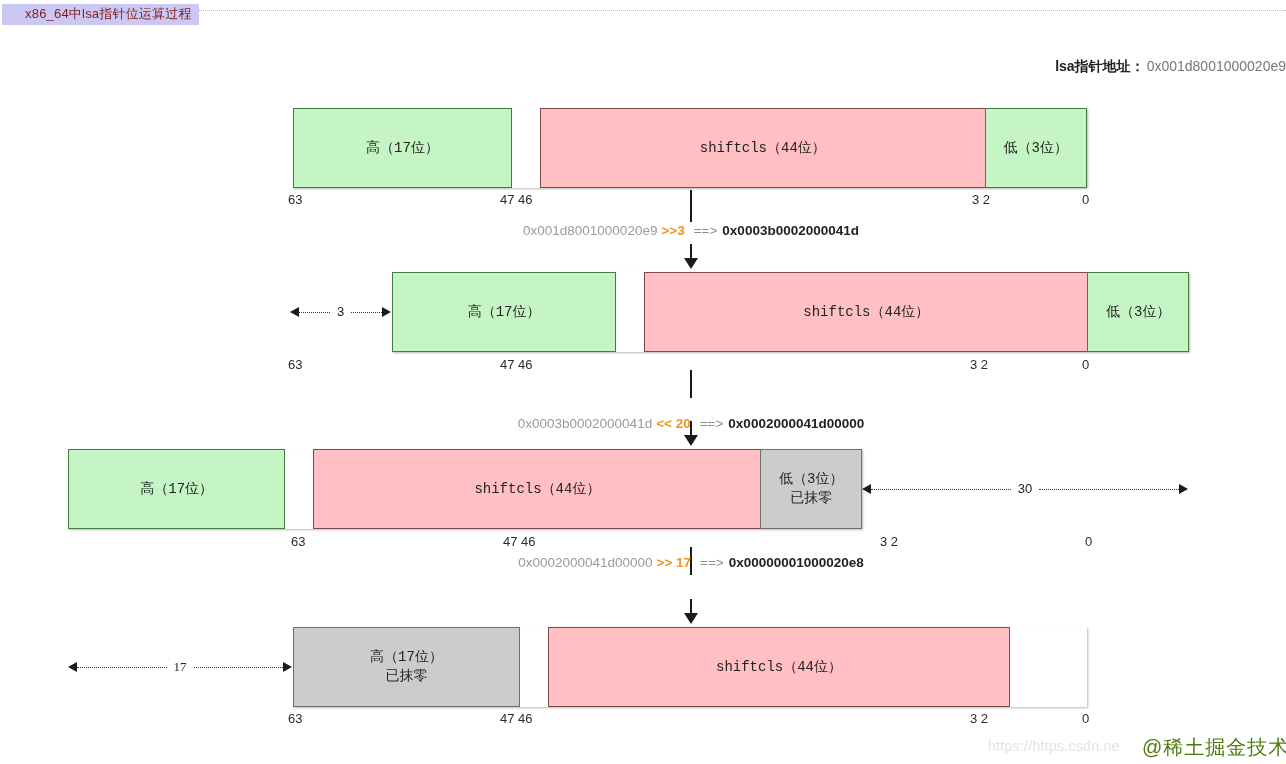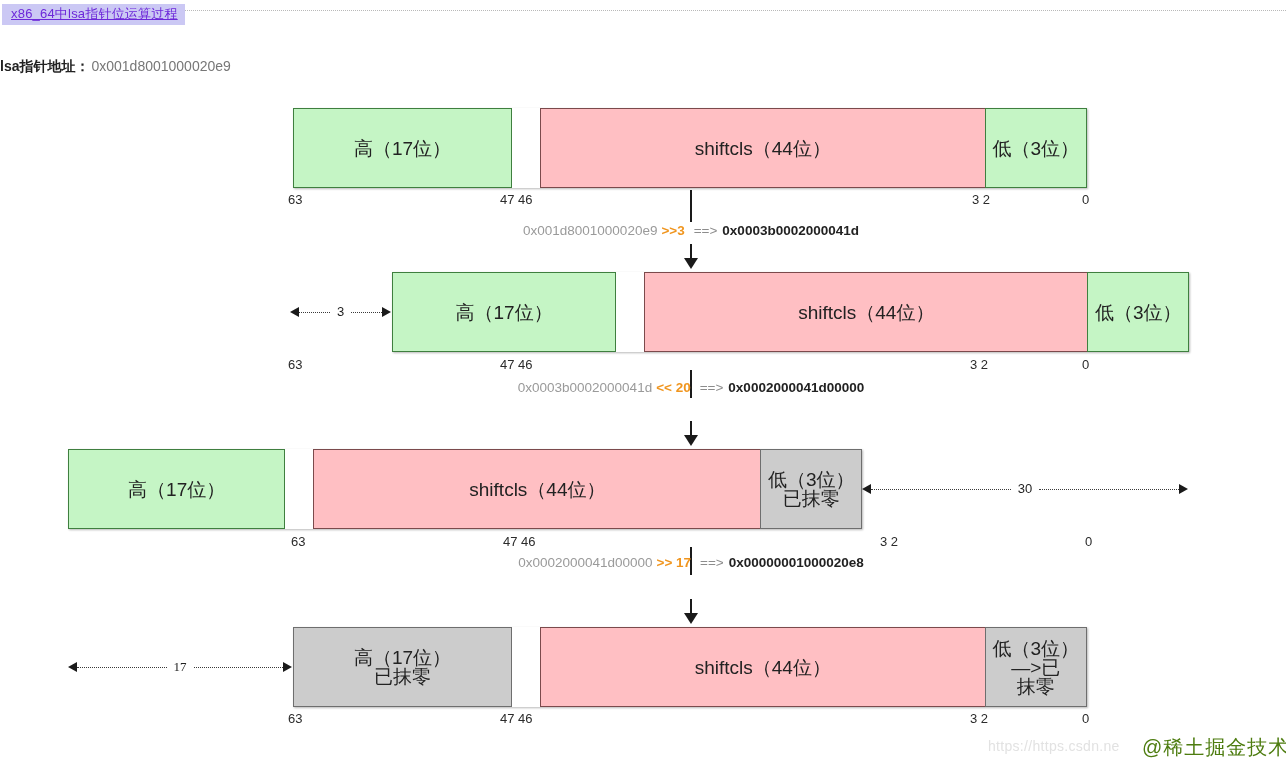--- a/index.html
+++ b/index.html
@@ -14,72 +14,72 @@
     overflow: hidden;
     font-family: "Liberation Sans", "DejaVu Sans", sans-serif;
     color: #2b2b2b;
   }
 
   
   .title-banner {
     position: absolute;
     left: 2px;
     top: 4px;
-    padding: 3px 7px 4px 9px;
+    padding: 3px 7px 4px 23px;
     background: #cbc8f4;
-    color: #6d28d9;
+    color: #7f1d1d;
     font-size: 13px;
     line-height: 14px;
     white-space: nowrap;
     letter-spacing: 0.2px;
-    text-decoration: underline;
   }
   .page-rule {
     position: absolute;
     left: 74px;
     top: 10px;
     right: 0;
     height: 0;
     border-top: 1px dotted #b9b9b9;
   }
 
   
   .addr-line {
     position: absolute;
     top: 58px;
     left: 0;
     width: 100%;
-    text-align: left;
+    text-align: right;
     font-size: 14px;
     white-space: nowrap;
   }
   .addr-line .lbl { color: #222; font-weight: 600; }
   .addr-line .val { color: #777; margin-left: 2px; }
 
   
   .bar {
     position: absolute;
     height: 80px;
     display: flex;
     box-sizing: border-box;
     box-shadow: 1px 1px 2px rgba(0,0,0,0.28);
   }
   .seg {
     box-sizing: border-box;
     display: flex;
     flex-direction: column;
     align-items: center;
     justify-content: center;
-    font-size: 19px;
+    font-size: 14px;
     line-height: 19px;
     text-align: center;
     border: 1px solid #6b6b6b;
     margin-left: -1px;
     overflow: hidden;
     padding: 0 2px;
+    font-family: Liberation Mono, monospace;
   }
   .seg:first-child { margin-left: 0; }
   .seg.green { background: #c5f5c5; border-color: #3f7f3f; color: #222; }
   .seg.pink  { background: #ffbfc3; border-color: #7b4a4c; color: #222; margin-left: 28px; }
   .seg.gray  { background: #cccccc; border-color: #6e6e6e; color: #222; }
   .seg .l2 { display: block; }
 
   
   .bitlab {
     position: absolute;
@@ -220,21 +220,21 @@
   <div class="num">3</div>
   <div class="dots"></div>
   <div class="head-r"></div>
 </div>
 <div class="bitlab" style="left:288px; top:357px;">63</div>
 <div class="bitlab" style="left:500px; top:357px;">47 46</div>
 <div class="bitlab" style="left:970px; top:357px;">3 2</div>
 <div class="bitlab" style="left:1082px; top:357px;">0</div>
 
 <div class="vline" style="left:691px; top:370px; height:28px;"></div>
-<div class="op" style="left:691px; top:380px;">
+<div class="op" style="left:691px; top:416px;">
   <span class="src">0x0003b0002000041d</span><span class="shift">&lt;&lt; 20</span><span class="arr">==&gt;</span><span class="res">0x0002000041d00000</span>
 </div>
 <div class="vline" style="left:691px; top:421px; height:16px;"></div>
 <div class="vhead" style="left:691px; top:435px;"></div>
 
 <div class="bar" id="bar3" style="left:68px; top:449px; width:794px;">
   <div class="seg green" style="width:225px;">
     <span>高（17位）</span>
   </div>
   <div class="seg pink" style="width:464px;">
@@ -265,24 +265,20 @@
 <div class="vhead" style="left:691px; top:613px;"></div>
 
 <div class="bar" id="bar4" style="left:293px; top:627px; width:794px;">
   <div class="seg gray" style="width:227px;">
     <span>高（17位）</span>
     <span class="l2">已抹零</span>
   </div>
   <div class="seg pink" style="width:462px;">
     <span>shiftcls（44位）</span>
   </div>
-  <div class="seg gray" style="width:106px;">
-    <span>低（3位）—&gt;已</span>
-    <span class="l2">抹零</span>
-  </div>
 </div>
 <div class="measure" style="left:68px; top:660px; width:224px;font-family:Liberation Serif, serif;">
   <div class="head-l"></div>
   <div class="dots"></div>
   <div class="num">17</div>
   <div class="dots"></div>
   <div class="head-r"></div>
 </div>
 <div class="bitlab" style="left:288px; top:711px;">63</div>
 <div class="bitlab" style="left:500px; top:711px;">47 46</div>

